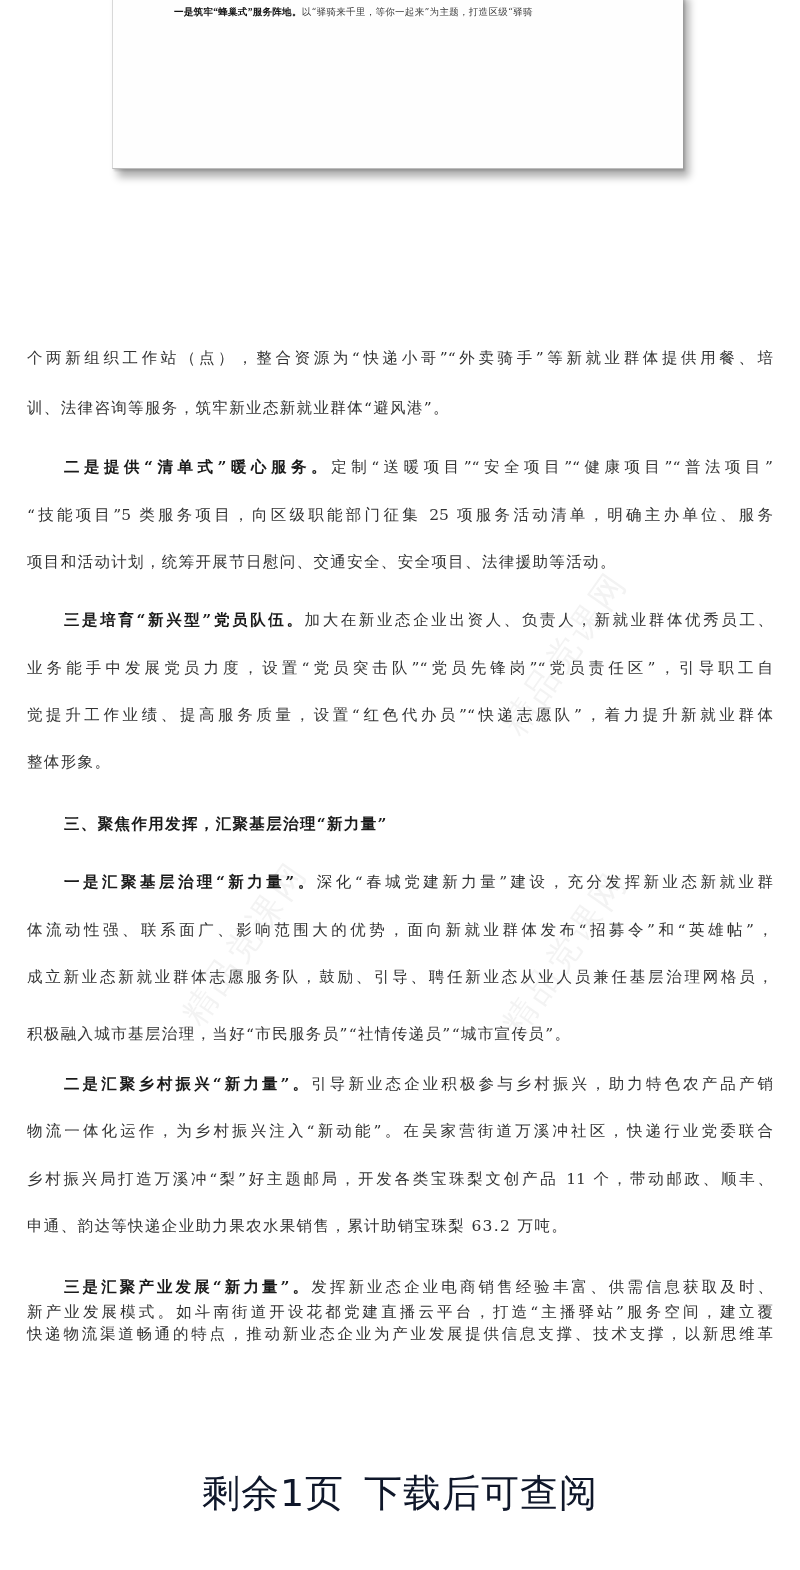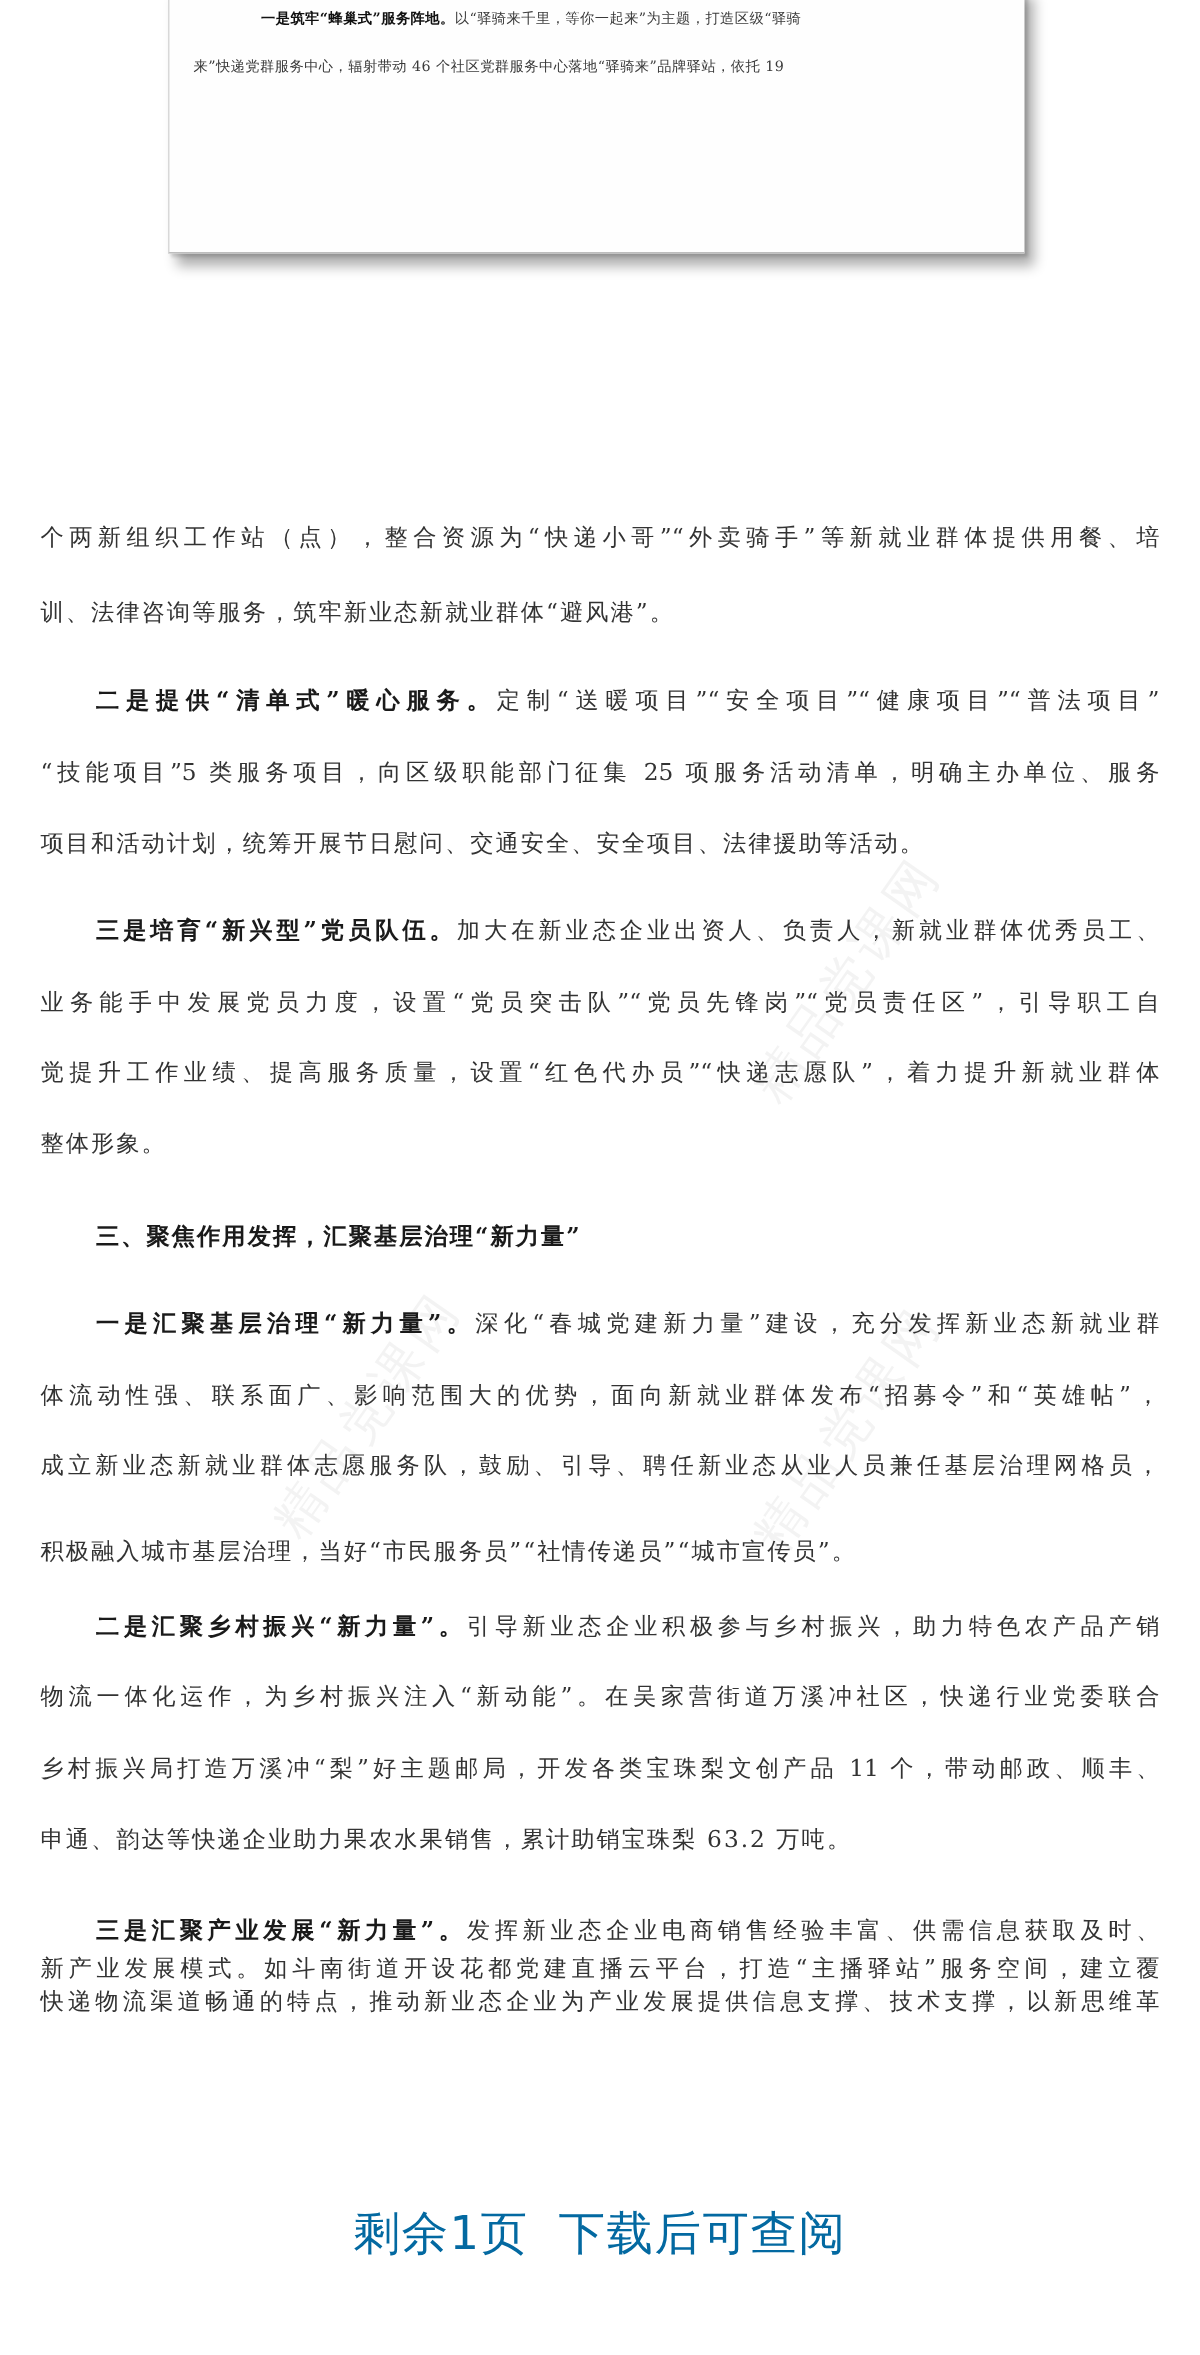--- a/index.html
+++ b/index.html
@@ -14,21 +14,21 @@
       border-left: 1px solid #d8d8d8;
       border-bottom: 1px solid #bdbdbd;
       box-shadow: 6px 8px 8px rgba(0,0,0,0.32), 2px 2px 2px rgba(0,0,0,0.15);
     }
     .preview-card .pline {
       position: absolute; left: 0; right: 0; font-size: 9.5px; color: #3a3a3a;
       white-space: nowrap; letter-spacing: 0.3px;
     }
     .preview-card .pline.l1 { top: 16px; left: 61px; }
     .preview-card .pline.l2 { top: 48px; left: 16px; }
-    .preview-card b { color: #111; font-weight: bold; }
+    .preview-card b { color: #111; font-weight: bold; font-family: Liberation Serif, serif; }
 
     .body-text { position: absolute; left: 27px; width: 748px; }
     .line {
       position: absolute; left: 0; height: 24px; line-height: 24px;
       font-size: 15.5px; white-space: nowrap; color: #333;
       letter-spacing: 1.35px;
     }
     .line.justify { width: 746px; text-align: justify; text-align-last: justify; letter-spacing: 0; }
     .line.indent { left: 37px; }
     .line.indent.justify { width: 709px; }
@@ -36,30 +36,29 @@
 
     .watermark {
       position: absolute; color: rgba(160,160,160,0.12); font-size: 34px;
       font-family: "DejaVu Sans", sans-serif; transform: rotate(-55deg);
       white-space: nowrap; pointer-events: none; letter-spacing: 4px;
     }
 
     .remaining-banner {
       position: absolute; left: 0; width: 800px; top: 1468px; text-align: center;
       font-family: "DejaVu Sans", "Liberation Sans", sans-serif;
-      font-size: 31px; color: #0369a1; letter-spacing: 1px;
+      font-size: 38px; color: #0f172a; letter-spacing: 1px;
     }
     .remaining-banner span { margin: 0 10px; }
   </style>
 </head>
 <body>
 
 <div class="preview-card">
   <div class="pline l1"><b>一是筑牢“蜂巢式”服务阵地。</b><span>以“驿骑来千里，等你一起来”为主题，打造区级“驿骑</span></div>
-  <div class="pline l2">来”快递党群服务中心，辐射带动 46 个社区党群服务中心落地“驿骑来”品牌驿站，依托 19</div>
 </div>
 
 <div class="watermark" style="left:470px; top:630px;">精品党课网</div>
 <div class="watermark" style="left:150px; top:920px;">精品党课网</div>
 <div class="watermark" style="left:470px; top:930px;">精品党课网</div>
 
 <div class="body-text">
   <div class="line justify" style="top:346px"><span>个两新组织工作站（点），整合资源为“快递小哥”“外卖骑手”等新就业群体提供用餐、培</span></div>
   <div class="line" style="top:396px"><span>训、法律咨询等服务，筑牢新业态新就业群体“避风港”。</span></div>
 

